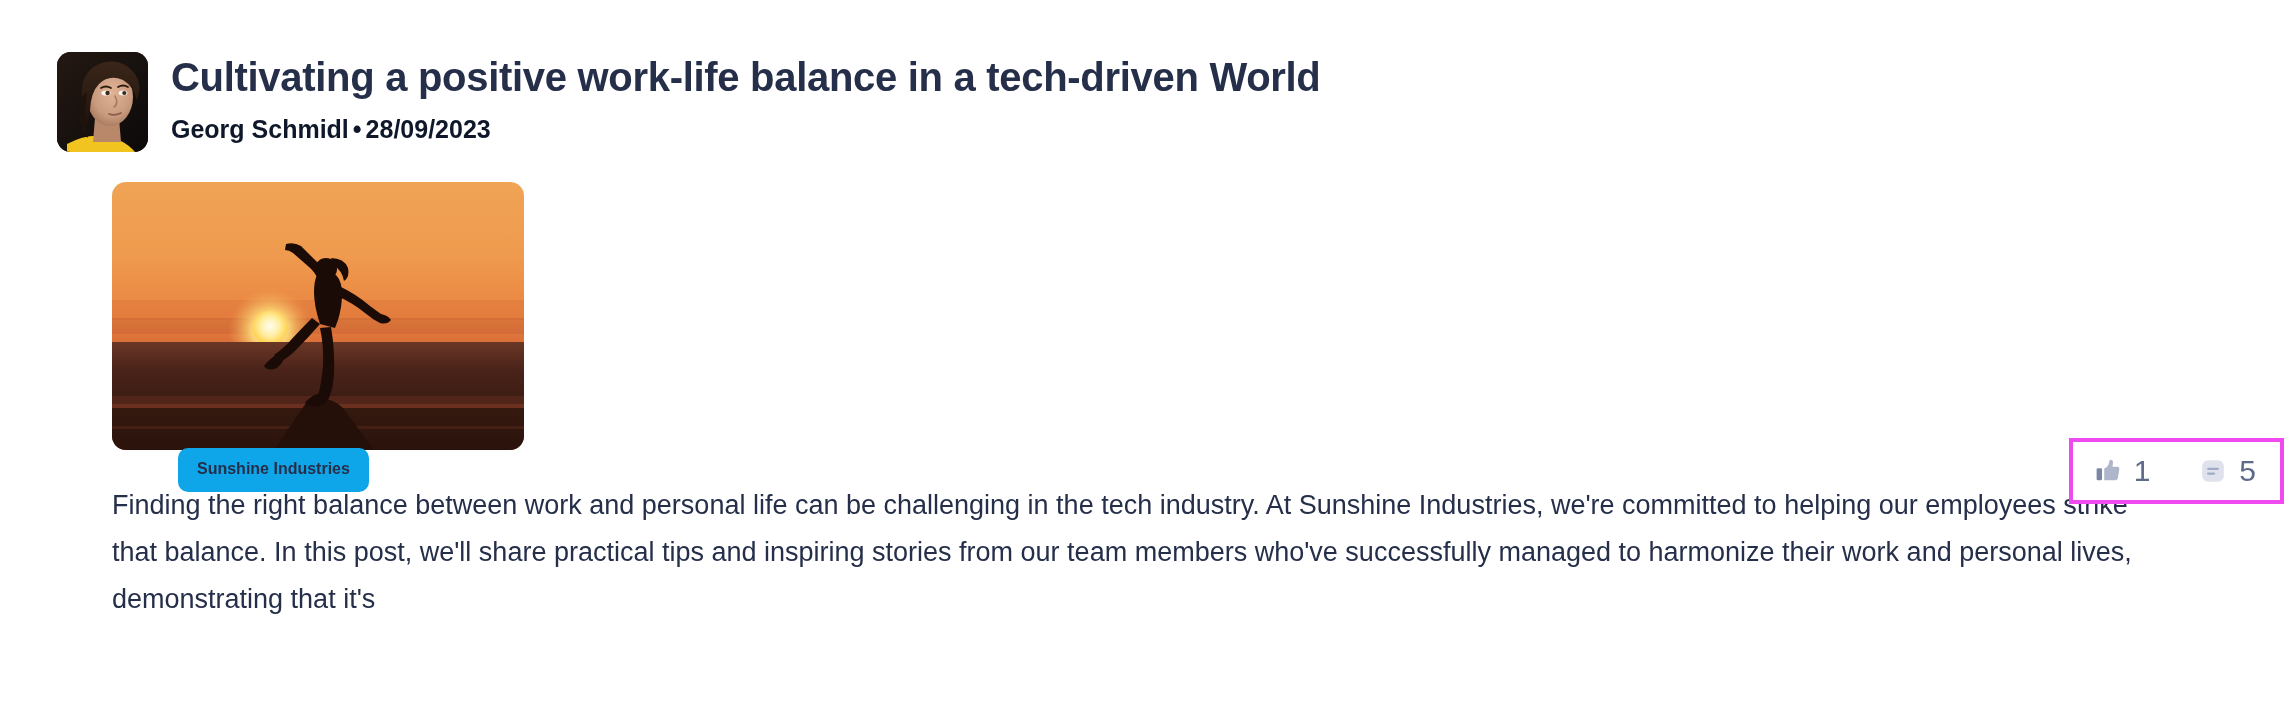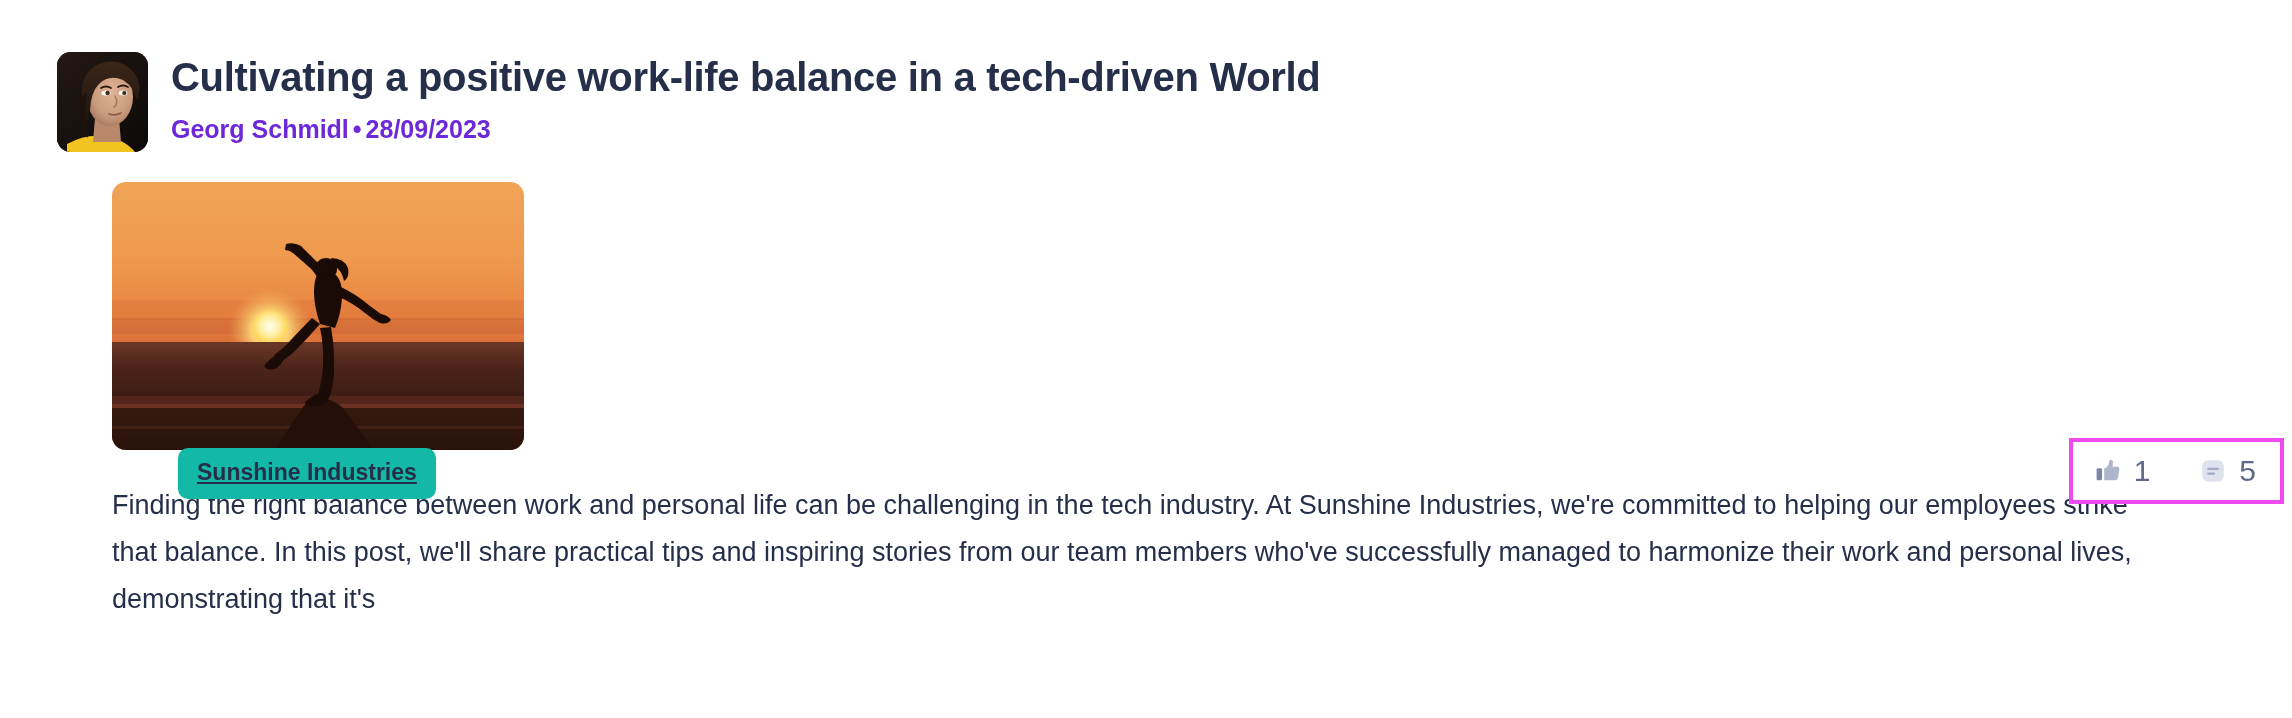--- a/index.html
+++ b/index.html
@@ -50,21 +50,21 @@
     color: #252f4a;
     letter-spacing: -0.3px;
     white-space: nowrap;
   }
 
   .post-byline {
     margin-top: 13px;
     font-size: 25px;
     line-height: 30px;
     font-weight: bold;
-    color: #6d28d9;
+    color: #0f172a;
     white-space: nowrap;
   }
   .byline-sep { padding: 0 4px; }
 
   
   .post-body {
     padding-left: 112px;
     padding-right: 80px;
   }
 
@@ -94,28 +94,27 @@
     bottom: 0;
     height: 110px;
     display: flex;
     align-items: flex-start;
     justify-content: space-between;
   }
 
   .tag-chip {
     margin-top: 22px;
     display: inline-block;
-    background: #14b8a6;
+    background: #0ea5e9;
     color: #252f4a;
-    font-size: 23px;
+    font-size: 16px;
     font-weight: bold;
     line-height: 1;
     padding: 13px 19px 15px 19px;
     border-radius: 10px;
-    text-decoration: underline;
   }
 
   .stats-highlight {
     margin-right: 8px;
     margin-top: 12px;
     border: 4px solid #ef4aef;
     background: #ffffff;
     padding: 14px 24px 14px 22px;
     display: flex;
     align-items: center;

